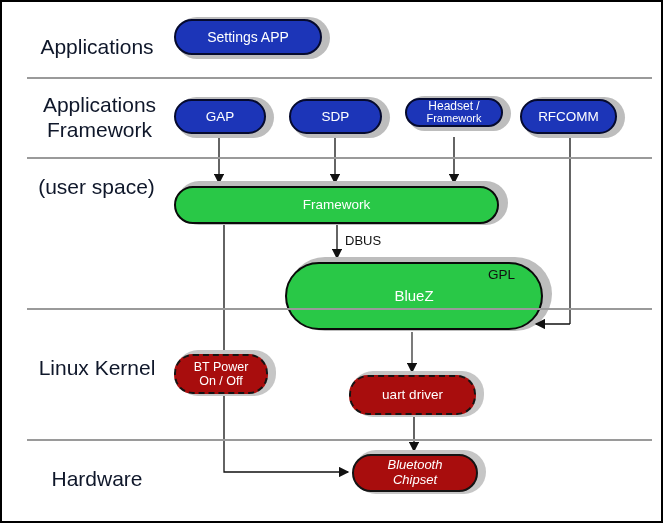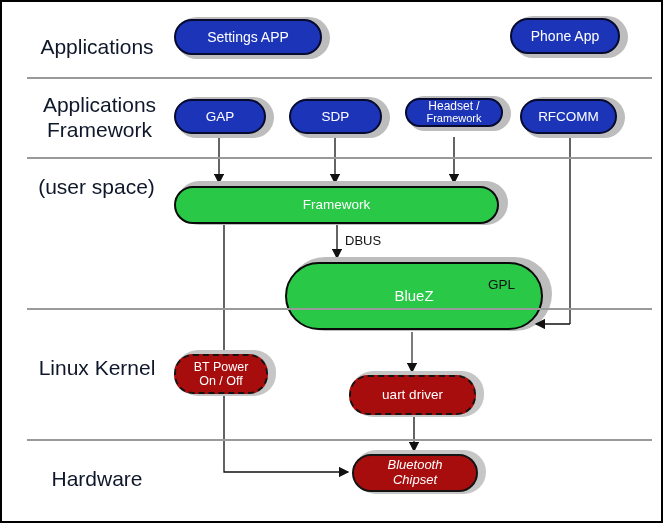--- a/index.html
+++ b/index.html
@@ -44,21 +44,21 @@
   
   #settings-app {left:172px;top:17px; width:148px;height:36px;}
   #phone-app    {left:508px;top:16px; width:110px;height:36px;}
   #gap          {left:172px;top:97px; width:92px; height:35px;}
   #sdp          {left:287px;top:97px; width:93px; height:35px;}
   #headset      {left:403px;top:96px; width:98px; height:29px;line-height:1.05;}
   #headset .sub{font-size:11px;}
   #rfcomm       {left:518px;top:97px; width:97px; height:35px;}
   #framework    {left:172px;top:184px;width:325px;height:38px;}
   #bluez        {left:283px;top:260px;width:258px;height:68px;border-radius:34px;font-size:15px;}
-  #bluez .gpl   {position:absolute;right:26px;top:13px;color:#111;font-size:13.5px;}
+  #bluez .gpl   {position:absolute;right:26px;top:3px;color:#111;font-size:13.5px;}
   #bt-power     {left:172px;top:352px;width:94px; height:40px;font-size:12.5px;}
   #uart-driver  {left:347px;top:373px;width:127px;height:40px;}
   #bt-chipset   {left:350px;top:452px;width:126px;height:38px;font-size:13px;font-style:italic;}
   
   .note{position:absolute;color:#111;font-size:13px;z-index:2;}
   #dbus-label{left:343px;top:231px;}
   
   #lbl-applications{left:20px;top:32px;width:150px;}
   #lbl-app-framework{left:20px;top:90px;width:155px;}
   #lbl-libraries{left:12px;top:172px;width:165px;}
@@ -116,23 +116,20 @@
 
   <svg id="wires-over" class="wires">
     <polyline points="568,322 534,322" fill="none" stroke="#111" stroke-width="1.3" marker-end="url(#arrow)"></polyline>
   </svg>
 
   <div class="note" id="dbus-label">DBUS</div>
 
   <div class="pill blue f14" id="settings-app">
     <span>Settings APP</span>
   </div>
-  <div class="pill blue f14" id="phone-app">
-    <span>Phone App</span>
-  </div>
 
   <div class="pill blue f13" id="gap">
     <span>GAP</span>
   </div>
   <div class="pill blue f13" id="sdp">
     <span>SDP</span>
   </div>
   <div class="pill blue f12" id="headset">
     <div>Headset /</div>
     <div class="sub">Framework</div>

